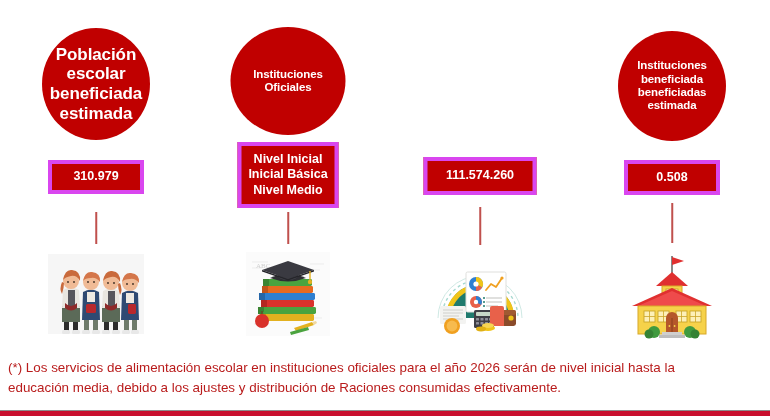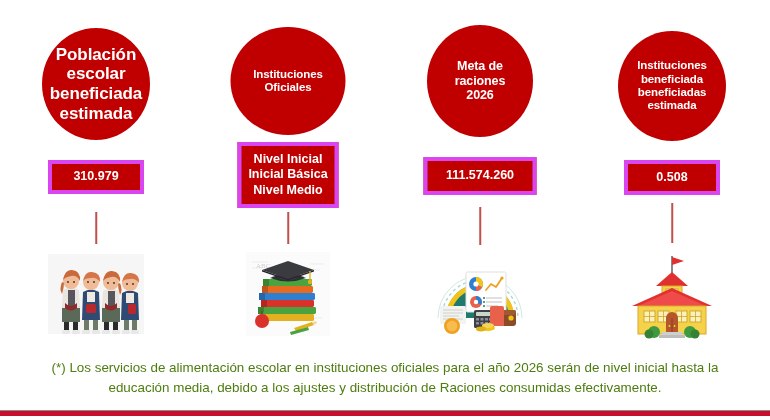--- a/index.html
+++ b/index.html
@@ -118,22 +118,21 @@
     overflow: hidden;
   }
   .illo svg { display: block; width: 100%; height: 100%; }
 
   
   #footnote {
     position: absolute;
     left: 0;
     top: 358px;
     width: 770px;
-    text-align: center;
-    color: #4d7c0f;
+    color: #b91c1c;
     font-size: 13.4px;
     line-height: 1.52;
     padding: 0 8px;
     box-sizing: border-box;
   }
   #footnote .fn-line { display: block; white-space: nowrap; }
 
   
   #bottom-bar {
     position: absolute;
@@ -280,27 +279,20 @@
         <path d="M30 66 v-3" stroke="#6b4423" stroke-width="1.2"></path>
 
         <path d="M62 80 l18 -6 l2 3 l-18 6z" fill="#e3b11f"></path>
         <path d="M80 74 l4 -1 l1 2 l-3 2z" fill="#f0d8a0"></path>
         <path d="M58 84 l18 -5 l1 3 l-18 5z" fill="#4aa33f"></path>
       </svg>
     </div>
   </div>
 
   <div class="col col-2">
-    <div class="oval">
-      <div class="oval-label">
-        <span>Meta de</span><br>
-        <span>raciones</span><br>
-        <span>2026</span>
-      </div>
-    </div>
     <div class="box">
       <div class="box-label">
         <span>111.574.260</span>
       </div>
     </div>
     <div class="connector"></div>
     <div class="illo">
       <svg viewBox="0 0 112 92" xmlns="http://www.w3.org/2000/svg">
         <rect x="6" y="4" width="100" height="84" fill="#ffffff"></rect>
 

